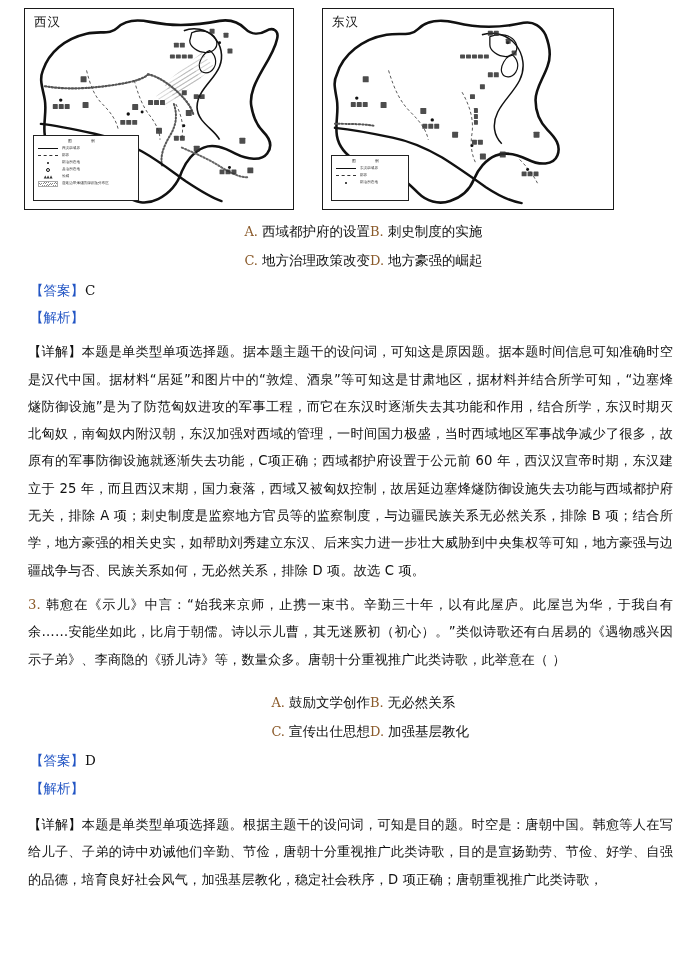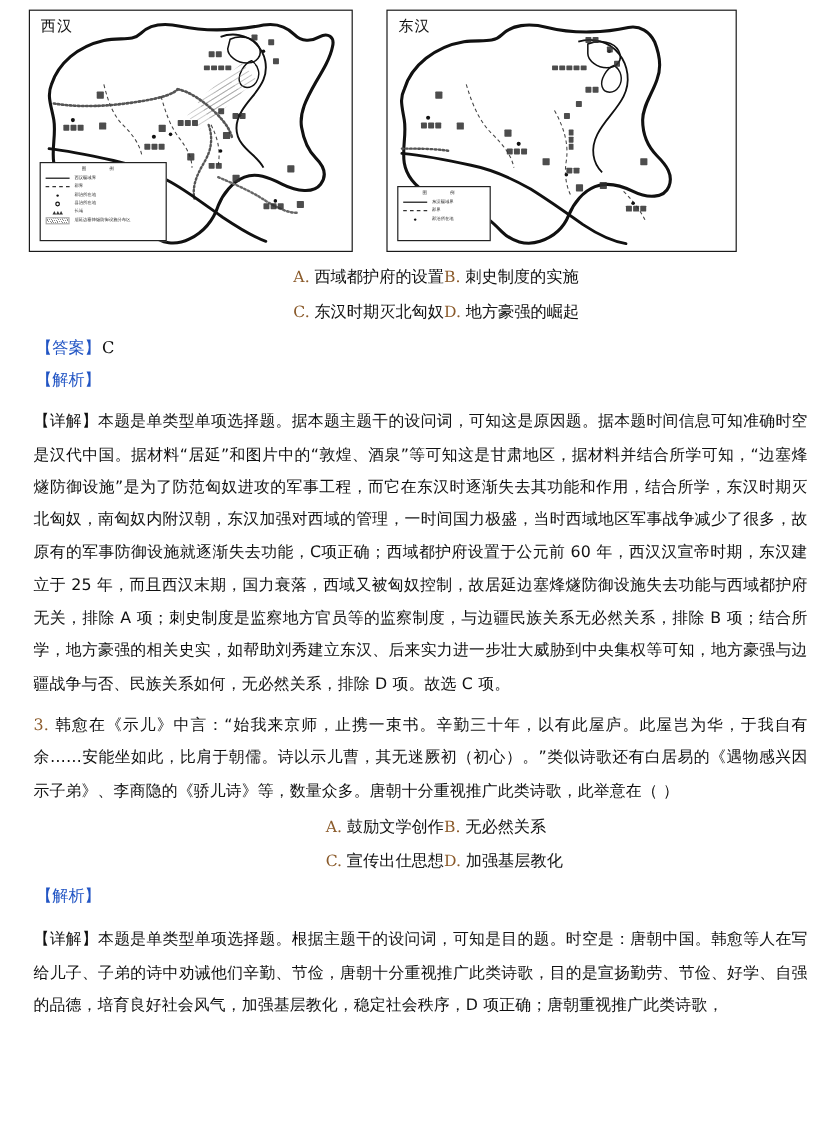--- a/index.html
+++ b/index.html
@@ -149,21 +149,21 @@
     padding-left: 14px;
     padding-right: 6px;
     letter-spacing: 0.15px;
   }
   .q-num {
     font-family: "DejaVu Serif", serif;
     color: #8a5a2a;
   }
 
   .q3-block { margin-top: 7px; }
-  .q3-options { margin-top: 9px; }
+  .q3-options { margin-top: 22px; }
   .bottom-para { margin-top: 2px; }
   .clip-bottom { max-height: 112px; overflow: hidden; }
 </style>
 </head>
 <body>
 
 <div class="page">
 
   <div class="maps-row">
 
@@ -389,21 +389,21 @@
     <div class="opt-row">
       <div class="opt opt-a">
         <span class="ltr">A.</span><span>西域都护府的设置</span>
       </div>
       <div class="opt opt-b">
         <span class="ltr">B.</span><span>刺史制度的实施</span>
       </div>
     </div>
     <div class="opt-row">
       <div class="opt opt-c">
-        <span class="ltr">C.</span><span>东汉时期灭北匈奴</span>
+        <span class="ltr">C.</span><span>地方治理政策改变</span>
       </div>
       <div class="opt opt-d">
         <span class="ltr">D.</span><span>地方豪强的崛起</span>
       </div>
     </div>
   </div>
 
   <div class="meta-line">
     <span class="tag">【答案】</span><span class="tag-val">C</span>
   </div>
@@ -430,20 +430,23 @@
     <div class="opt-row">
       <div class="opt opt-c">
         <span class="ltr">C.</span><span>宣传出仕思想</span>
       </div>
       <div class="opt opt-d">
         <span class="ltr">D.</span><span>加强基层教化</span>
       </div>
     </div>
   </div>
 
+  <div class="meta-line">
+    <span class="tag">【答案】</span><span class="tag-val">D</span>
+  </div>
 
   <div class="meta-line">
     <span class="tag">【解析】</span>
   </div>
 
   <div class="clip-bottom">
     <p class="para bottom-para">【详解】本题是单类型单项选择题。根据主题干的设问词，可知是目的题。时空是：唐朝中国。韩愈等人在写给儿子、子弟的诗中劝诫他们辛勤、节俭，唐朝十分重视推广此类诗歌，目的是宣扬勤劳、节俭、好学、自强的品德，培育良好社会风气，加强基层教化，稳定社会秩序，D 项正确；唐朝重视推广此类诗歌，</p>
   </div>
 
 </div>

